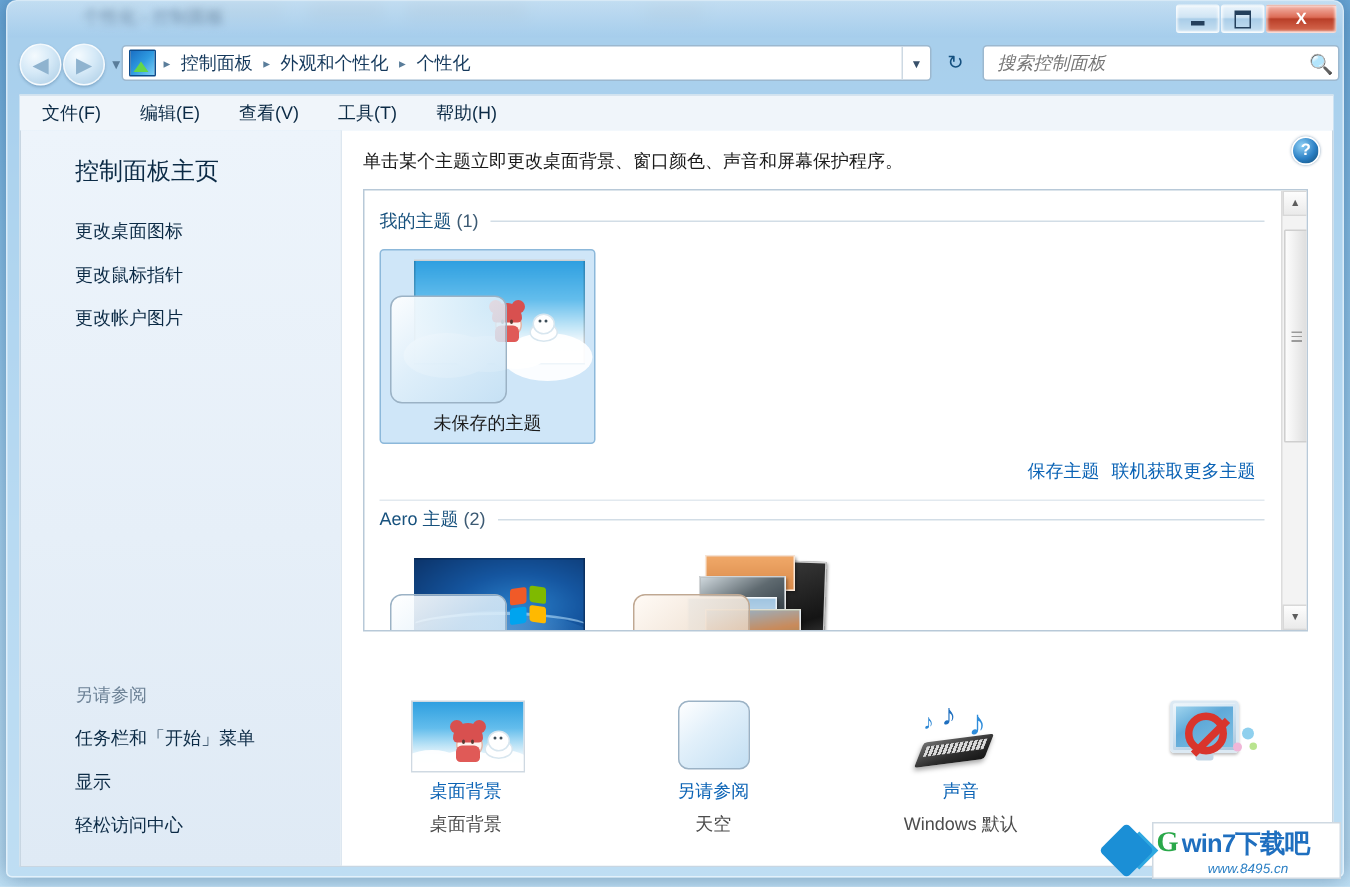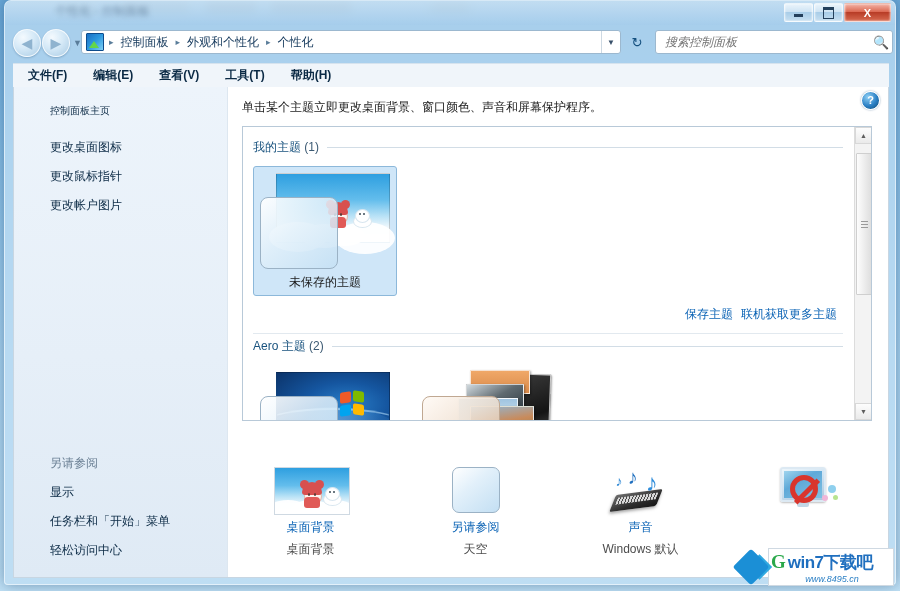--- a/index.html
+++ b/index.html
@@ -116,40 +116,40 @@
     font-family:"Liberation Sans", sans-serif; font-size:12px;
     font-style: italic; color:#707070; background:transparent;
   }
   .search-ico { width:22px; text-align:center; color:#2b5e8c; font-size:13px; cursor:pointer;}
 
   
   .menubar {
     position:absolute; left:8px; top:62px; width:876px; height:24px;
     background:#f0f5fa;
     border-top:1px solid #d6e3ee;
-    display:flex; align-items:center; padding-left:12px; box-sizing:border-box;font-weight:bold;
+    display:flex; align-items:center; padding-left:12px; box-sizing:border-box;
   }
   .menuitem { color:#0b2a45; font-size:12px; margin-right:20px; cursor:pointer; padding:2px 3px; }
 
   
   .content-wrap {
     position:absolute; left:8px; top:86px; width:876px; height:491px;
     background:#fff; box-sizing:border-box;
     display:flex;
     border:1px solid #c8d6e2; border-top:0;
   }
   .sidebar {
     width:214px; flex:0 0 214px;
     background: linear-gradient(180deg,#edf4fb 0%, #e6eff8 55%, #dfeaf5 100%);
     border-right:1px solid #dde7f0;
     position:relative;
     padding-top:12px;
     box-sizing:border-box;
   }
-  .side-home { color:#0b2a45; font-size:10px; padding:5px 0 5px 36px; cursor:pointer; }
+  .side-home { color:#0b2a45; font-size:16px; padding:5px 0 5px 36px; cursor:pointer; }
   .side-link { color:#0b2a45; font-size:12px; padding:6px 0 6px 36px; cursor:pointer; }
   .side-bottom { position:absolute; left:0; bottom:12px; width:100%; }
   .side-head { color:#6d8296; font-size:12px; padding:4px 0 6px 36px; }
 
   
   .mainpane {
     flex:1 1 auto; position:relative; background:#fff; padding:12px 16px 0 14px;
     box-sizing:border-box; overflow:hidden;
   }
   .help-ico {
@@ -418,22 +418,22 @@
 
     <div class="sidebar">
       <div class="side-home">控制面板主页</div>
       <div style="height:10px"></div>
       <div class="side-link">更改桌面图标</div>
       <div class="side-link">更改鼠标指针</div>
       <div class="side-link">更改帐户图片</div>
 
       <div class="side-bottom">
         <div class="side-head">另请参阅</div>
+        <div class="side-link">任务栏和「开始」菜单</div>
         <div class="side-link">显示</div>
-        <div class="side-link">任务栏和「开始」菜单</div>
         <div class="side-link">轻松访问中心</div>
       </div>
     </div>
 
     <div class="mainpane">
       <div class="help-ico">?</div>
 
       <p class="page-sub">单击某个主题立即更改桌面背景、窗口颜色、声音和屏幕保护程序。</p>
 
       <div class="themebox">

